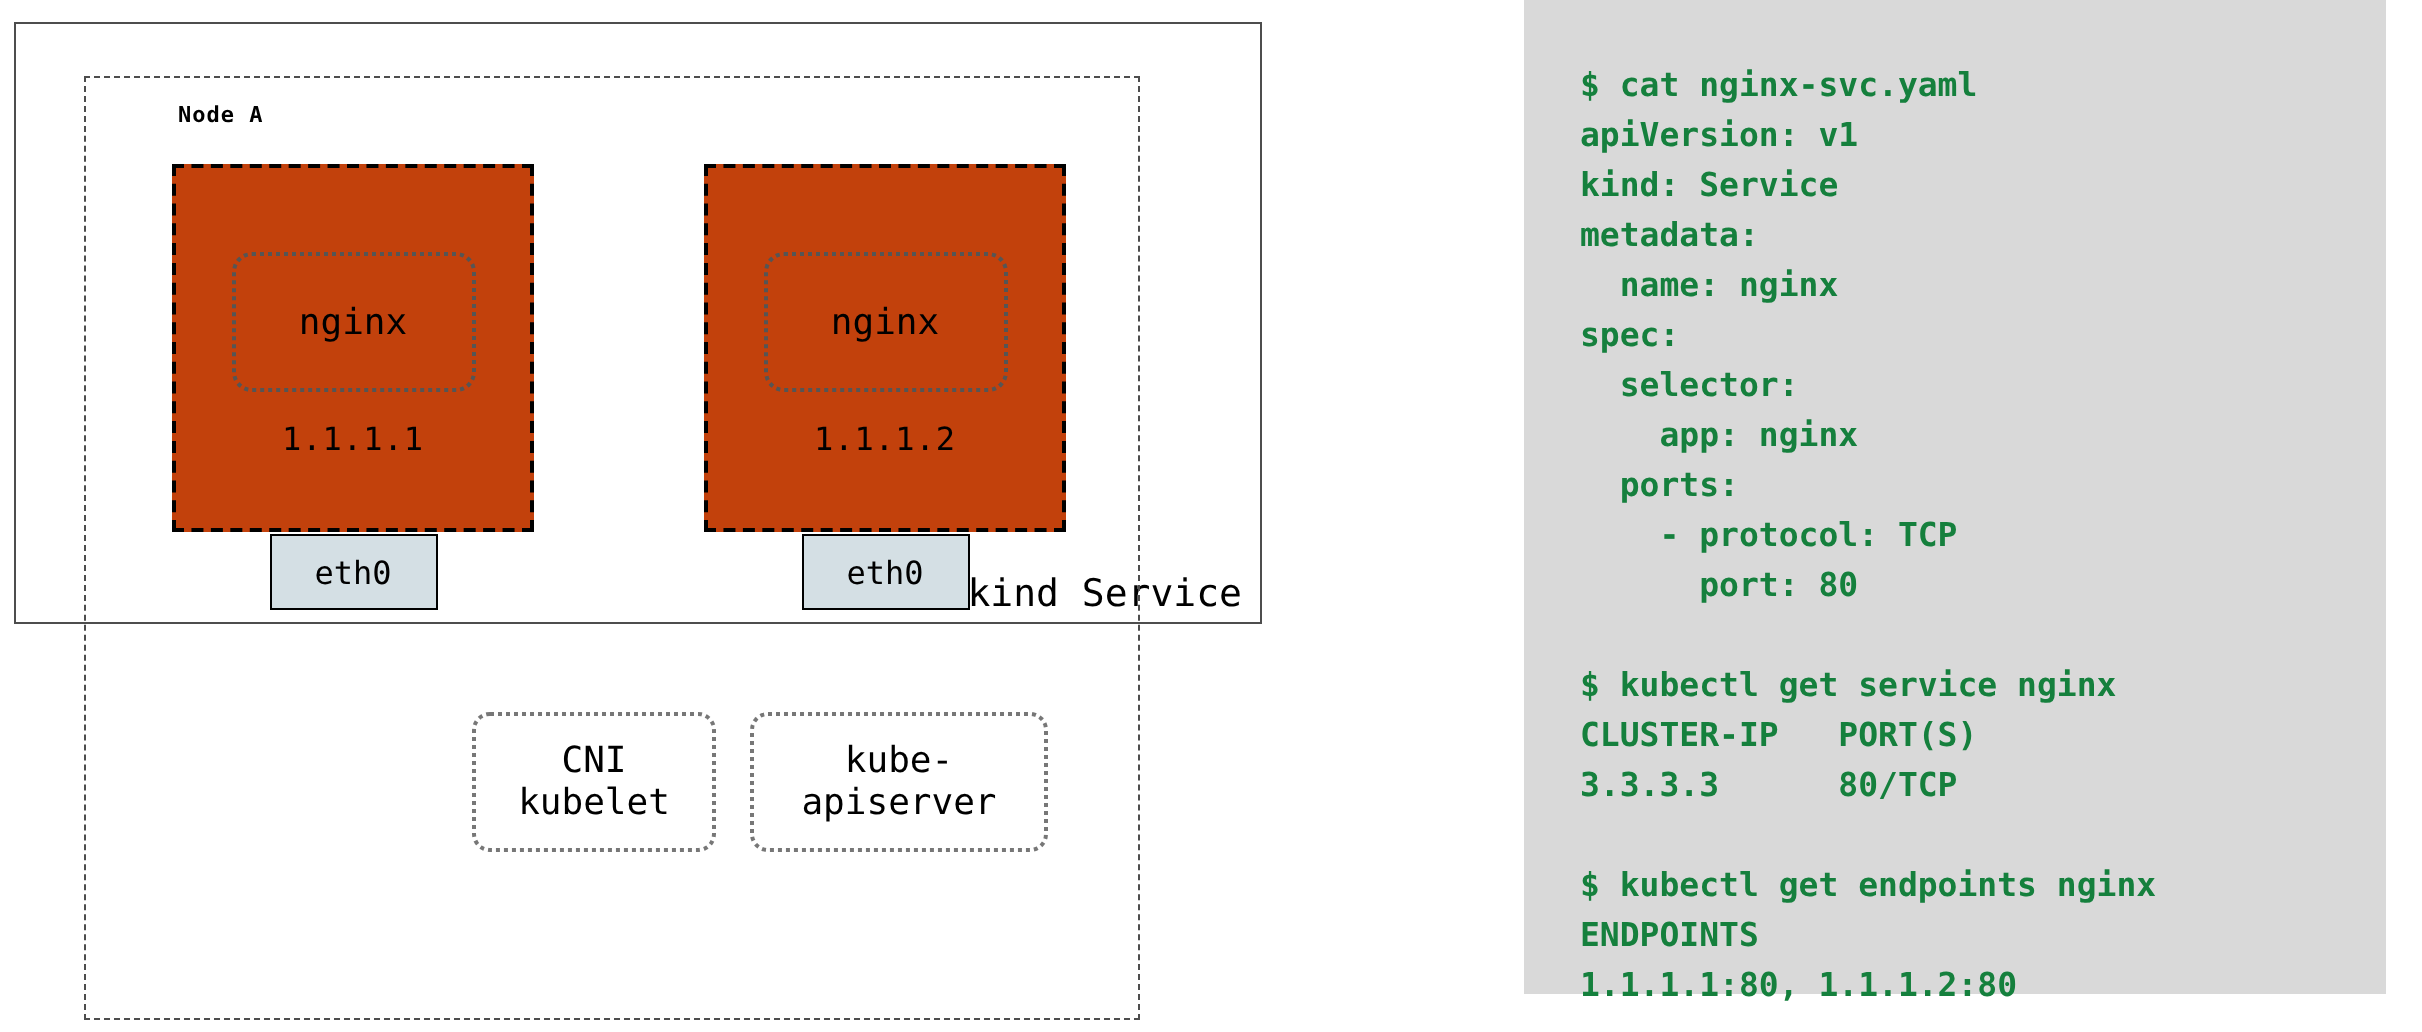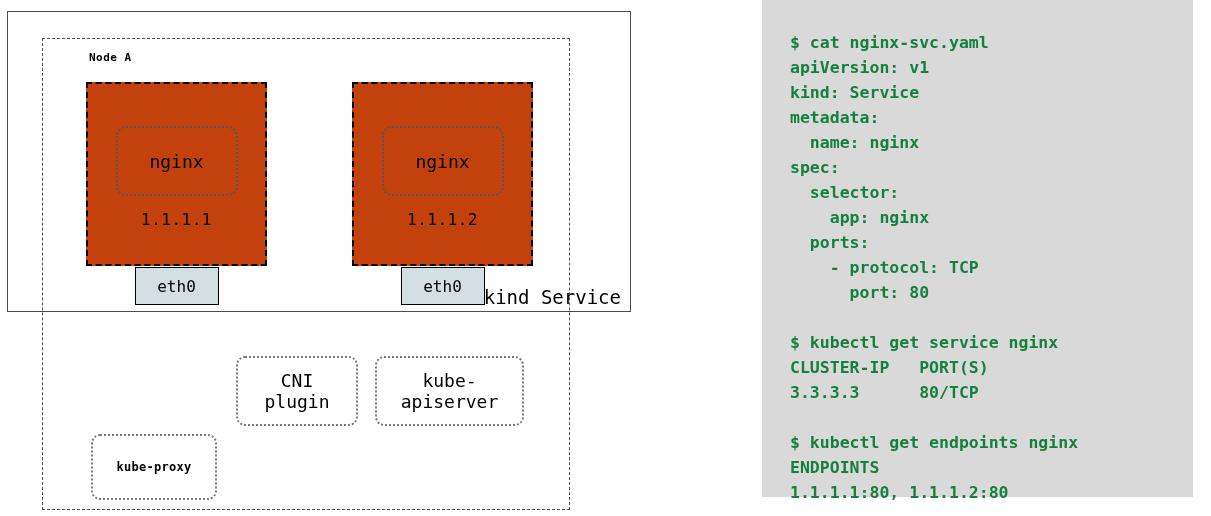--- a/index.html
+++ b/index.html
@@ -180,26 +180,25 @@
       <span>nginx</span>
     </div>
     <div class="pod-ip">1.1.1.2</div>
     <div class="eth-box">
       <span>eth0</span>
     </div>
   </div>
 
 
   <div class="comp-box" id="comp-cni">CNI
-plugin</div>
+kubelet</div>
 
   <div class="comp-box" id="comp-apiserver">kube-
 apiserver</div>
 
-  <div class="comp-box" id="comp-kubeproxy">kube-proxy</div>
 </div>
 
 <div id="terminal">
   <pre>$ cat nginx-svc.yaml
 apiVersion: v1
 kind: Service
 metadata:
   name: nginx
 spec:
   selector:

